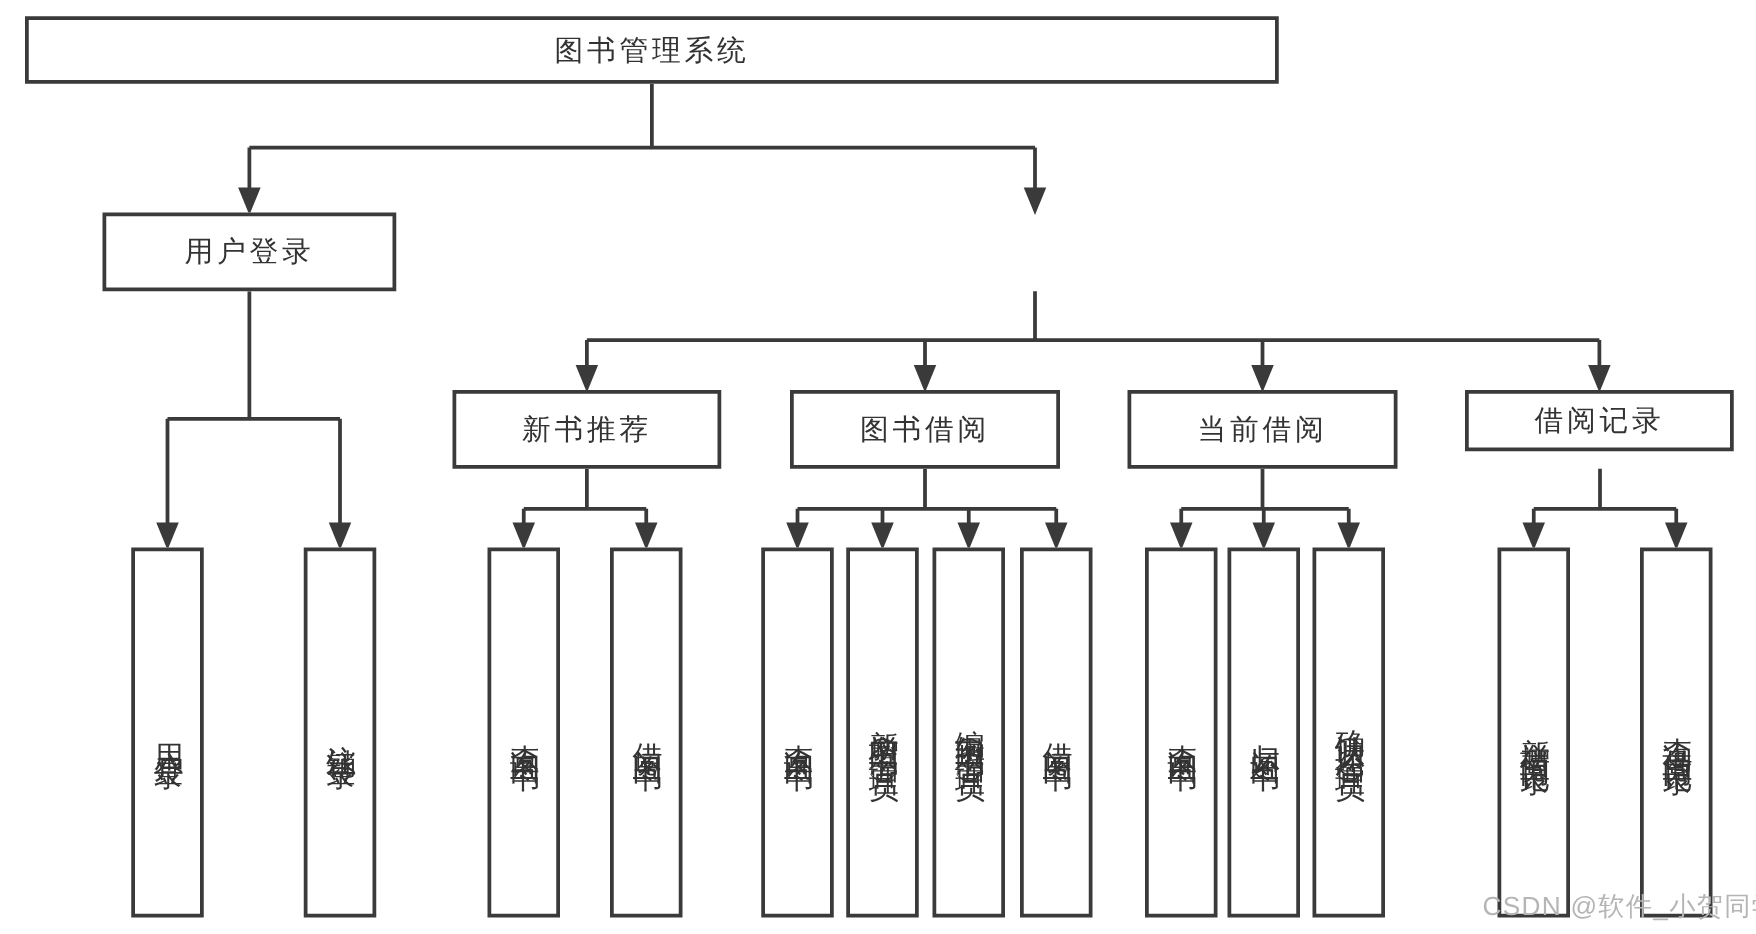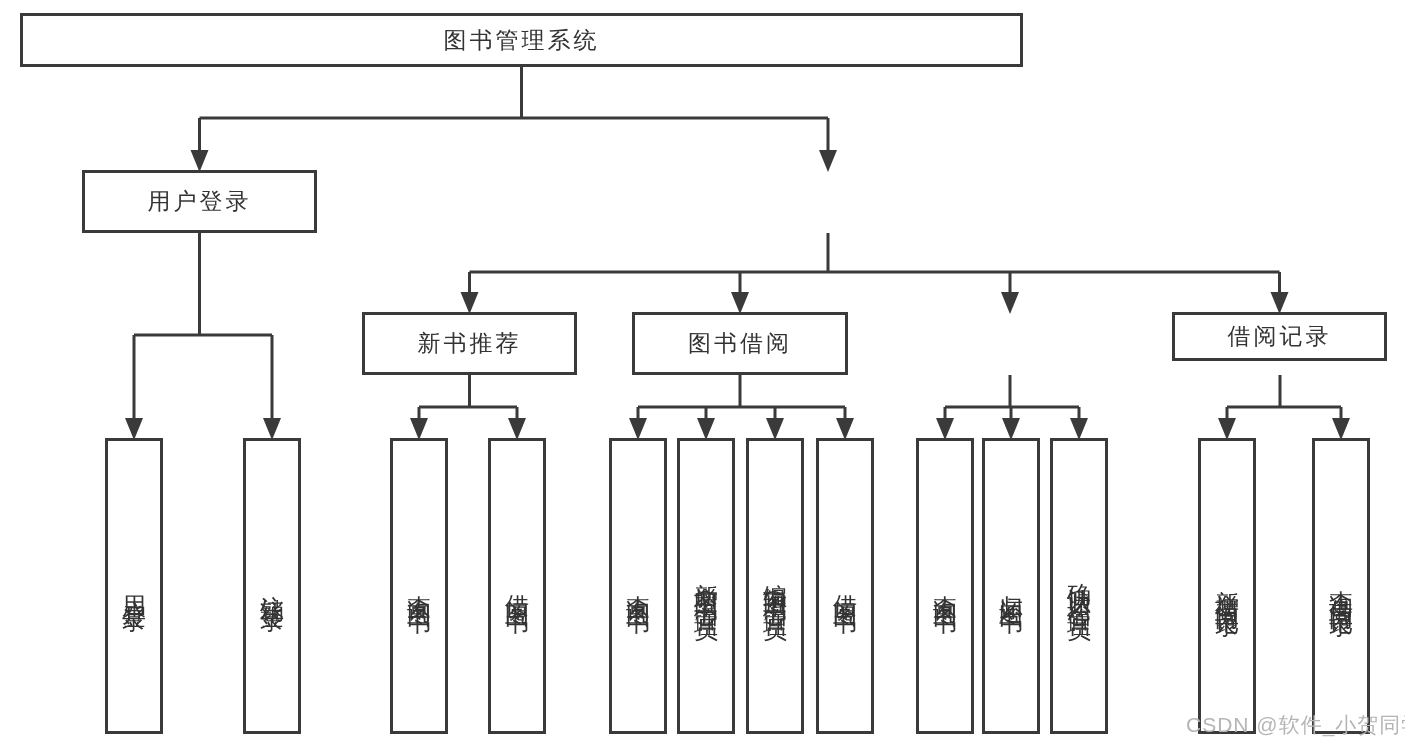--- a/index.html
+++ b/index.html
@@ -103,20 +103,23 @@
   <div class="node" style="left:82px;top:170px;width:235px;height:63px">
     <span>用户登录</span>
   </div>
 
   <div class="node" style="left:362px;top:312px;width:215px;height:63px">
     <span>新书推荐</span>
   </div>
   <div class="node" style="left:632px;top:312px;width:216px;height:63px">
     <span>图书借阅</span>
   </div>
+  <div class="node" style="left:902px;top:312px;width:216px;height:63px">
+    <span>当前借阅</span>
+  </div>
   <div class="node" style="left:1172px;top:312px;width:215px;height:49px">
     <span>借阅记录</span>
   </div>
 
   <div class="node vert" style="left:105px;top:438px;width:58px;height:296px">
     <span>用户登录</span>
   </div>
   <div class="node vert" style="left:243px;top:438px;width:58px;height:296px">
     <span>注销登录</span>
   </div>

